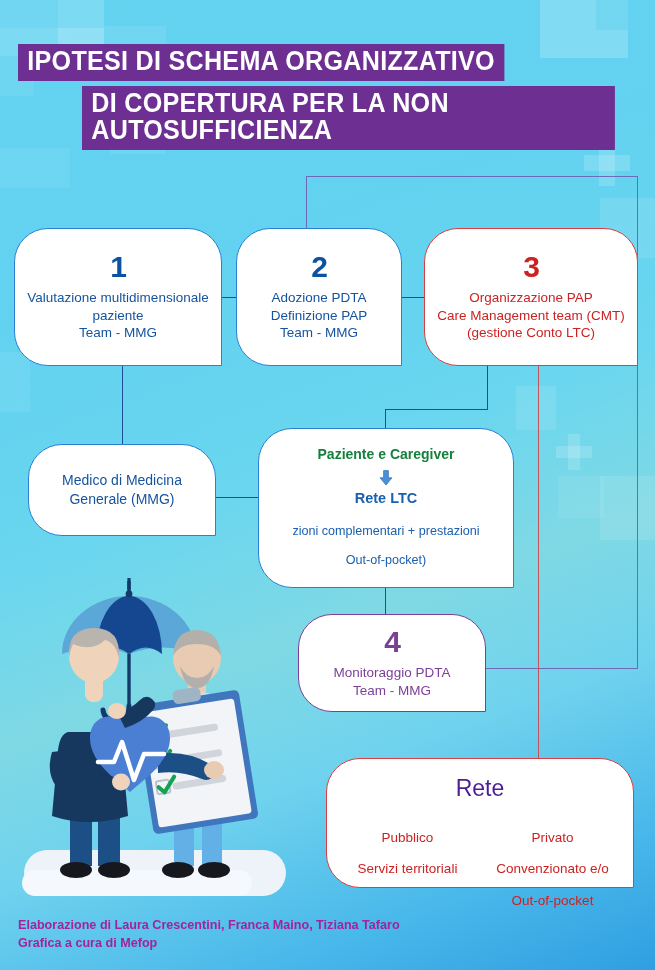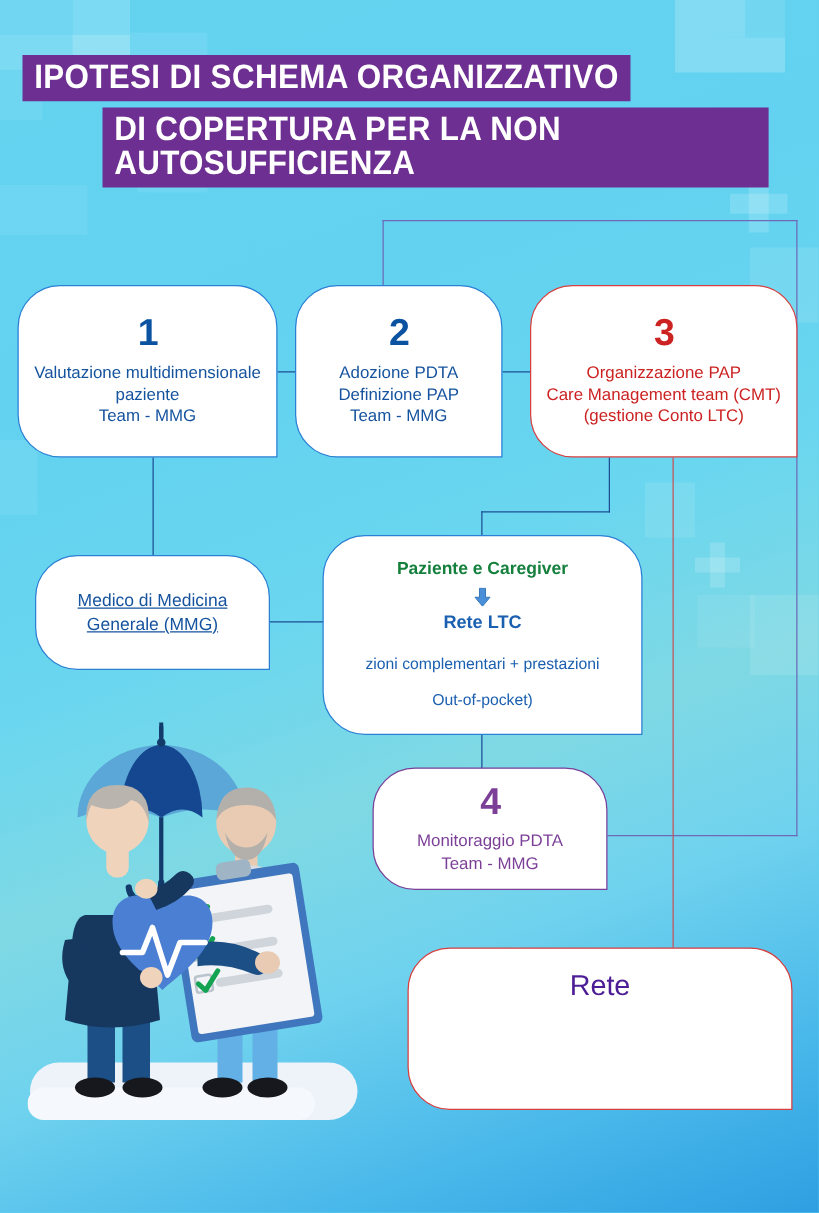--- a/index.html
+++ b/index.html
@@ -62,21 +62,21 @@
   }
   .b1 .num,.b2 .num{color:#0b52a0;}
   .b3 .num{color:#cc2222;}
   .b4 .num{color:#7b3f98;}
   .lines p{margin:0;}
 
   
   .b1{left:14px;top:228px;width:208px;height:138px;}
   .b2{left:236px;top:228px;width:166px;height:138px;}
   .b3{left:424px;top:228px;width:214px;height:138px;}
-  .bmmg{left:28px;top:444px;width:188px;height:92px;font-size:14px;text-decoration:underline;}
+  .bmmg{left:28px;top:444px;width:188px;height:92px;font-size:14px;}
   .bpz{left:258px;top:428px;width:256px;height:160px;border-radius:34px 34px 0 34px;justify-content:flex-start;padding-top:16px;}
   .b4{left:298px;top:614px;width:188px;height:98px;}
   .brete{left:326px;top:758px;width:308px;height:130px;justify-content:flex-start;padding-top:14px;}
 
   .pz-title{font-weight:bold;font-size:14px;color:#15803d;}
   .arrowsvg{display:block;margin:6px auto 4px;}
   .contoltc{font-weight:bold;font-size:14.5px;color:#1a5fb0;margin-bottom:2px;}
   .conto-det{font-size:12.6px;line-height:1.3;color:#1a5fb0;}
 
   .rete-title{font-size:23px;color:#4c1d95;margin-bottom:12px;}
@@ -193,20 +193,31 @@
   <div class="box purple b4">
     <div class="num">4</div>
     <div class="lines">
       <p>Monitoraggio PDTA</p>
       <p>Team - MMG</p>
     </div>
   </div>
 
   <div class="box red brete">
     <div class="rete-title">Rete</div>
+    <div class="rete-cols">
+      <div>
+        <p>Pubblico</p>
+        <p>Servizi territoriali</p>
+      </div>
+      <div>
+        <p>Privato</p>
+        <p>Convenzionato e/o</p>
+        <p>Out-of-pocket</p>
+      </div>
+    </div>
   </div>
 
   <svg class="illu" viewBox="0 0 300 330">
 
     <g>
       <rect x="2" y="276" width="262" height="46" rx="23" fill="#eef3fa"></rect>
       <rect x="0" y="296" width="230" height="26" rx="13" fill="#f5f8fc"></rect>
     </g>
 
     <g>
@@ -277,14 +288,18 @@
     </g>
 
     <g>
       <path d="M42 186 q16 28 44 32 q10 2 11 -6 q1 -8 -8 -10 q-22 -4 -32 -22 z" fill="#16385f"></path>
       <ellipse cx="99" cy="208" rx="9" ry="8.5" fill="#f0d3bb"></ellipse>
       <path d="M96 140 q14 -6 22 -14 q6 -6 12 -1 q6 5 1 11 q-10 12 -28 18 z" fill="#16385f"></path>
       <ellipse cx="95" cy="137" rx="9" ry="8" fill="#f0d3bb"></ellipse>
     </g>
   </svg>
 
+  <div class="credits">
+    <p>Elaborazione di Laura Crescentini, Franca Maino, Tiziana Tafaro</p>
+    <p>Grafica a cura di Mefop</p>
+  </div>
 
 </div>
 
 </body></html>

